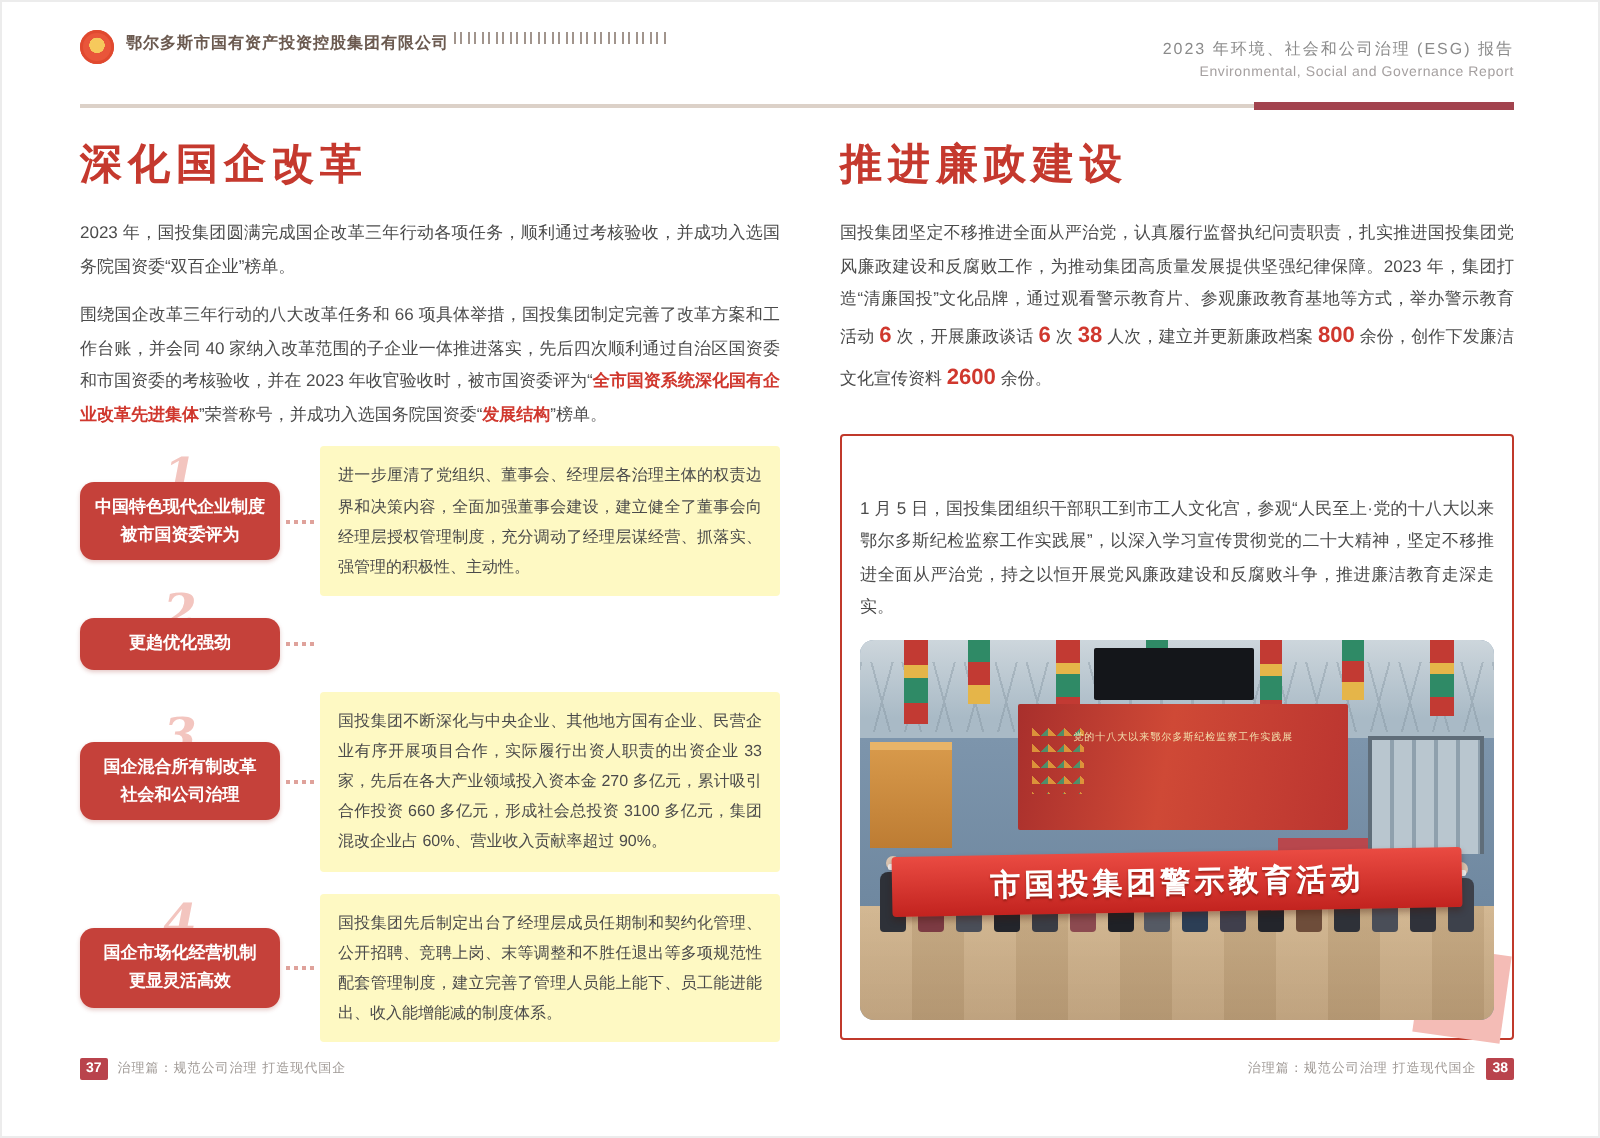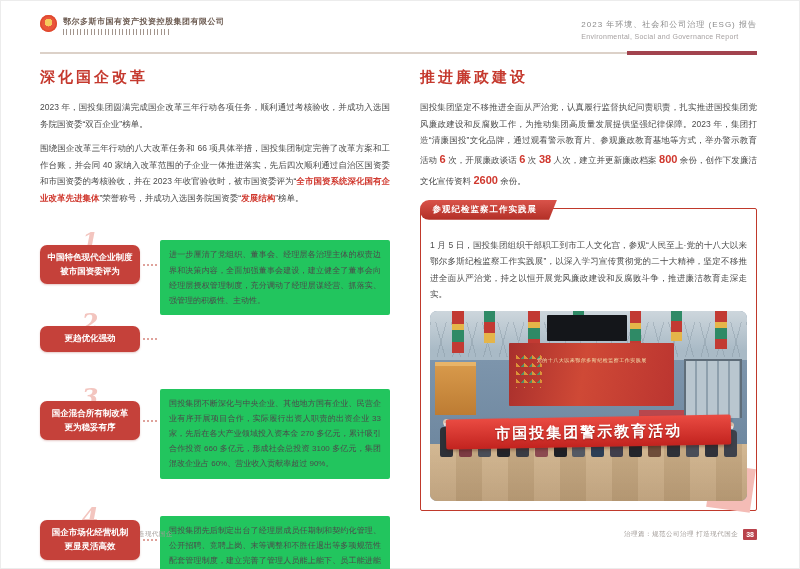--- a/index.html
+++ b/index.html
@@ -4,52 +4,52 @@
 <style>
   html,body{margin:0;padding:0;background:#fff;}
   .page{position:relative;width:800px;height:569px;background:#fff;overflow:hidden;
         font-family:"Liberation Sans","DejaVu Sans",sans-serif;box-shadow:inset 0 0 0 1px #ececec;}
 
   
   .brand{position:absolute;left:40px;top:15px;display:flex;align-items:flex-start;gap:6px;}
   .logo{width:17px;height:17px;border-radius:50%;flex:none;
         background:radial-gradient(circle at 50% 45%,#f6c95c 0 30%,#e9553a 31% 72%,#d8402c 73% 100%);
         box-shadow:inset 0 0 0 1.5px #e0492f;}
-  .brand-text{display:flex;flex-direction:column;gap:2px;padding-top:1px;}
+  .brand-text{display:flex;flex-direction:row;gap:2px;padding-top:1px;}
   .company-cn{font-size:8px;font-weight:bold;color:#6b5a50;letter-spacing:.5px;}
   .mongolian{width:108px;height:6px;opacity:.8;
     background:repeating-linear-gradient(90deg,#8a7a70 0 1px,transparent 1px 3px,#8a7a70 3px 4px,transparent 4px 7px);}
-  .report-title{position:absolute;right:43px;top:19px;}
+  .report-title{position:absolute;right:43px;top:19px;text-align:right;}
   .rt-cn{font-size:8px;color:#8b8b8b;letter-spacing:1px;}
   .rt-en{font-size:7px;color:#a5a0a0;margin-top:3px;letter-spacing:.3px;}
   .header-rule{position:absolute;left:40px;right:43px;top:52px;height:2px;background:#dcd1c8;}
   .rule-accent{position:absolute;right:0;top:-1px;width:130px;height:4px;background:#a2434e;}
 
   
   .col{position:absolute;top:62px;}
   .col.left{left:40px;width:350px;}
   .col.right{left:420px;width:337px;}
-  h1.sec{margin:6px 0 12px;font-size:15px;font-weight:800;color:#c5392e;letter-spacing:3px;}
+  h1.sec{margin:6px 0 12px;font-size:21px;font-weight:800;color:#c5392e;letter-spacing:3px;}
   p.body{margin:0 0 8px;font-size:8.5px;line-height:1.95;color:#4b4b4b;text-align:justify;}
   .hl{color:#d0382e;font-weight:bold;}
   .hlnum{color:#d0382e;font-weight:bold;font-size:1.3em;}
   h2.sub{margin:10px 0 18px;font-size:14.5px;font-weight:800;color:#c5392e;letter-spacing:1px;}
 
   
   .ach-row{display:flex;align-items:center;margin-bottom:11px;}
   .ach-label-wrap{position:relative;width:100px;flex:none;}
   .ach-num{position:absolute;left:50%;top:-15px;transform:translateX(-50%);z-index:0;
            font-family:"DejaVu Serif",serif;font-style:italic;font-weight:bold;
            font-size:24px;color:#f3c5bf;line-height:1;}
   .ach-label{position:relative;z-index:1;background:#c5413a;border-radius:7px;color:#fff;
              padding:6px 4px;text-align:center;font-size:8.5px;font-weight:bold;line-height:1.6;
              display:flex;flex-direction:column;box-shadow:0 1px 2px rgba(150,40,30,.25);}
   .dots{flex:none;width:14px;border-top:2px dotted #dfa29b;margin:0 3px;}
-  .ach-text{flex:1;background:#22c55e;padding:7px 9px;font-size:8px;line-height:1.9;
-            color:#4b4b4b;text-align:justify;border-radius:2px;margin-top:26px;}
+  .ach-text{flex:1;background:#fef9c3;padding:7px 9px;font-size:8px;line-height:1.9;
+            color:#4b4b4b;text-align:justify;border-radius:2px;}
 
   
   .case-box{position:relative;margin-top:16px;border:1.5px solid #c0392b;border-radius:2px;
             padding:12px 9px 9px;background:#fff;}
   .case-tab{position:absolute;left:-1.5px;top:-9px;background:linear-gradient(#d9534a,#b22f26);
             color:#fff;font-size:8.5px;font-weight:bold;letter-spacing:1px;
             padding:4px 20px 4px 13px;border-radius:9px 0 0 9px;
             clip-path:polygon(0 0,100% 0,calc(100% - 8px) 100%,0 100%);}
   .case-text{margin:16px 0 8px;font-size:8.5px;line-height:1.95;color:#4b4b4b;text-align:justify;}
   .pink-sq{position:absolute;right:-6px;bottom:-9px;width:44px;height:44px;background:#f4bcb6;
@@ -171,21 +171,21 @@
           </div>
         </div>
         <span class="dots"></span>
       </div>
 
       <div class="ach-row">
         <div class="ach-label-wrap">
           <span class="ach-num">3</span>
           <div class="ach-label">
             <span>国企混合所有制改革</span>
-            <span>更为稳妥有序</span>
+            <span>社会和公司治理</span>
           </div>
         </div>
         <span class="dots"></span>
         <div class="ach-text">国投集团不断深化与中央企业、其他地方国有企业、民营企业有序开展项目合作，实际履行出资人职责的出资企业 33 家，先后在各大产业领域投入资本金 270 多亿元，累计吸引合作投资 660 多亿元，形成社会总投资 3100 多亿元，集团混改企业占 60%、营业收入贡献率超过 90%。</div>
       </div>
 
       <div class="ach-row">
         <div class="ach-label-wrap">
           <span class="ach-num">4</span>
           <div class="ach-label">
@@ -198,21 +198,20 @@
       </div>
 
     </div>
   </section>
 
   <section class="col right">
     <h1 class="sec">推进廉政建设</h1>
     <p class="body"><span>国投集团坚定不移推进全面从严治党，认真履行监督执纪问责职责，扎实推进国投集团党风廉政建设和反腐败工作，为推动集团高质量发展提供坚强纪律保障。2023 年，集团打造“清廉国投”文化品牌，通过观看警示教育片、参观廉政教育基地等方式，举办警示教育活动 </span><span class="hlnum">6</span><span> 次，开展廉政谈话 </span><span class="hlnum">6</span><span> 次 </span><span class="hlnum">38</span><span> 人次，建立并更新廉政档案 </span><span class="hlnum">800</span><span> 余份，创作下发廉洁文化宣传资料 </span><span class="hlnum">2600</span><span> 余份。</span></p>
 
     <div class="case-box">
-      <div class="case-tab">参观纪检监察工作实践展</div>
       <p class="case-text">1 月 5 日，国投集团组织干部职工到市工人文化宫，参观“人民至上·党的十八大以来鄂尔多斯纪检监察工作实践展”，以深入学习宣传贯彻党的二十大精神，坚定不移推进全面从严治党，持之以恒开展党风廉政建设和反腐败斗争，推进廉洁教育走深走实。</p>
 
       <div class="photo-wrap">
         <span class="pink-sq"></span>
         <div class="photo">
           <div class="ph-ceiling"></div>
           <div class="ph-truss"></div>
           <div class="ph-wall"></div>
           <div class="ph-floor"></div>
           <span class="hang c1" style="left:7%;height:22%"></span>

